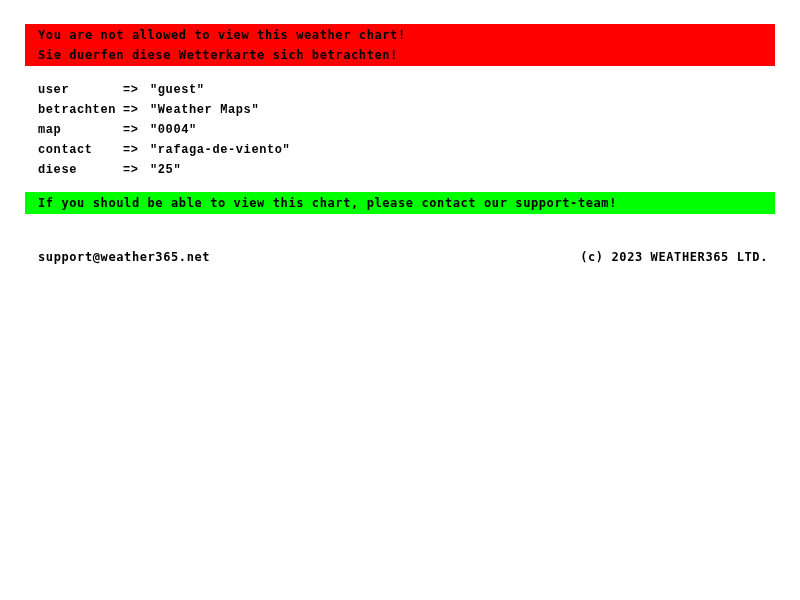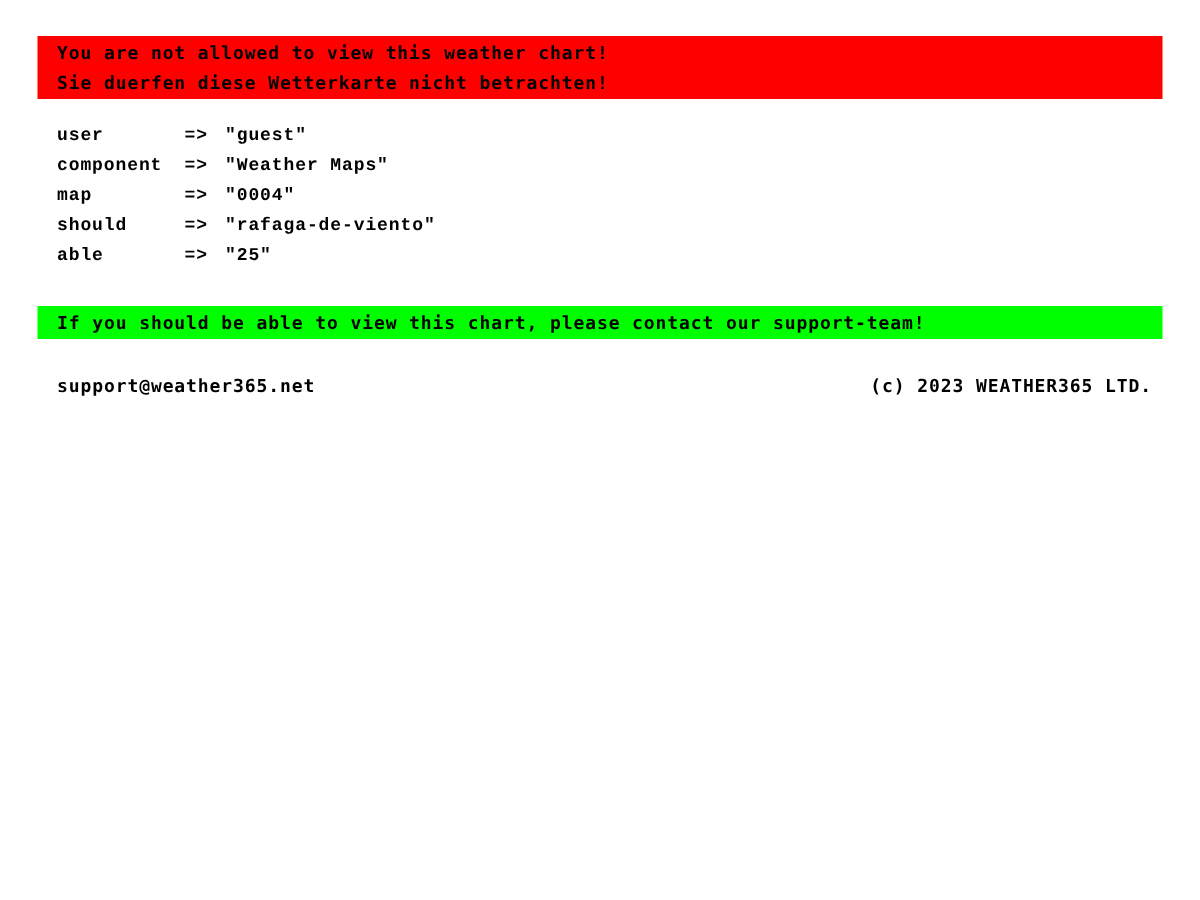--- a/index.html
+++ b/index.html
@@ -21,21 +21,21 @@
     color: #000000;
   }
   .banner {
     position: absolute;
     left: 25px;
     width: 750px;
     padding: 1px 0 1px 13px;
     box-sizing: border-box;
   }
   .banner-error   { top: 24px;  }
-  .banner-support { top: 204px; }
+  .banner-support { top: 192px; }
   .banner div { white-space: pre; }
   .params {
     position: absolute;
     left: 38px;
     top: 80px;
   }
   .param-row {
     display: grid;
     grid-template-columns: 85px 27px auto;
     height: 20px;
@@ -53,46 +53,46 @@
     align-items: center;
   }
 </style>
 </head>
 <body>
 
 <div class="page">
 
   <div class="banner banner-error" style="background-color: rgb(255, 0, 0);">
     <div>You are not allowed to view this weather chart!</div>
-    <div>Sie duerfen diese Wetterkarte nicht betrachten!</div>
+    <div>Sie duerfen diese Wetterkarte sich betrachten!</div>
   </div>
 
   <div class="params">
     <div class="param-row">
       <span>user</span>
       <span>=&gt;</span>
       <span>"guest"</span>
     </div>
     <div class="param-row">
-      <span>component</span>
+      <span>betrachten</span>
       <span>=&gt;</span>
       <span>"Weather Maps"</span>
     </div>
     <div class="param-row">
       <span>map</span>
       <span>=&gt;</span>
       <span>"0004"</span>
     </div>
     <div class="param-row">
-      <span>should</span>
+      <span>contact</span>
       <span>=&gt;</span>
       <span>"rafaga-de-viento"</span>
     </div>
     <div class="param-row">
-      <span>able</span>
+      <span>diese</span>
       <span>=&gt;</span>
       <span>"25"</span>
     </div>
   </div>
 
   <div class="banner banner-support" style="background-color: rgb(0, 255, 0);">
     <div>If you should be able to view this chart, please contact our support-team!</div>
   </div>
 
   <div class="footer">

